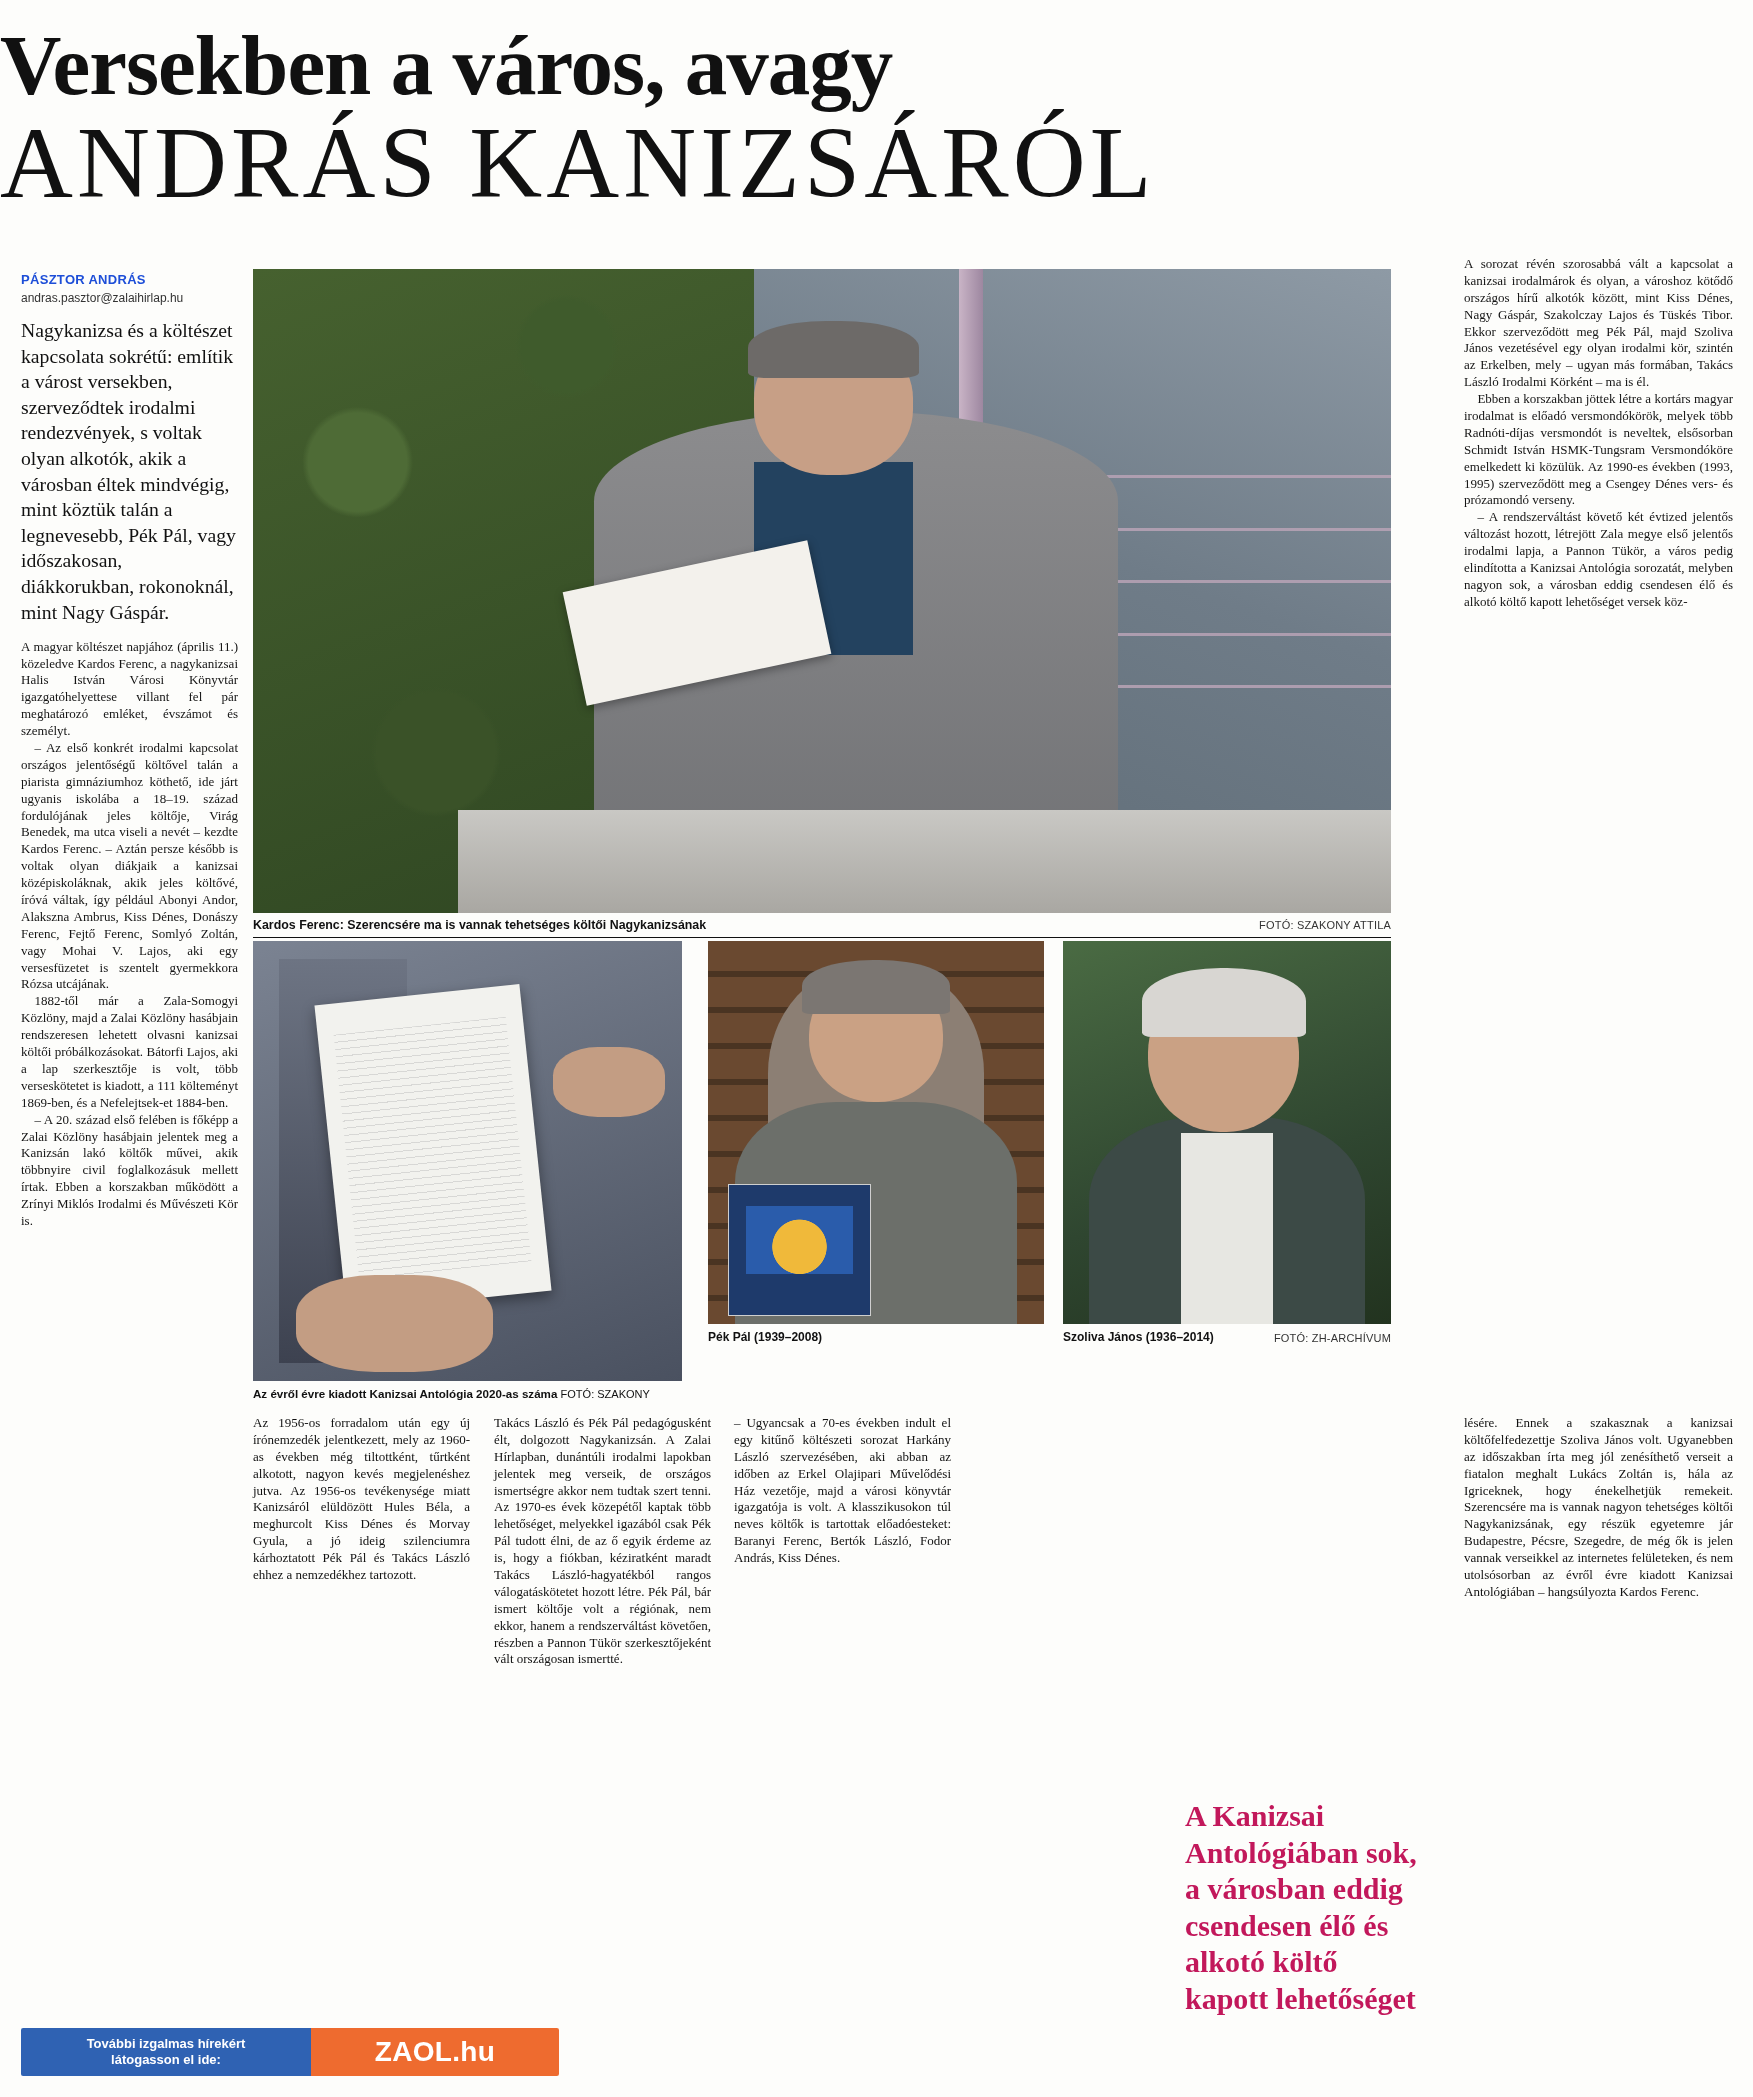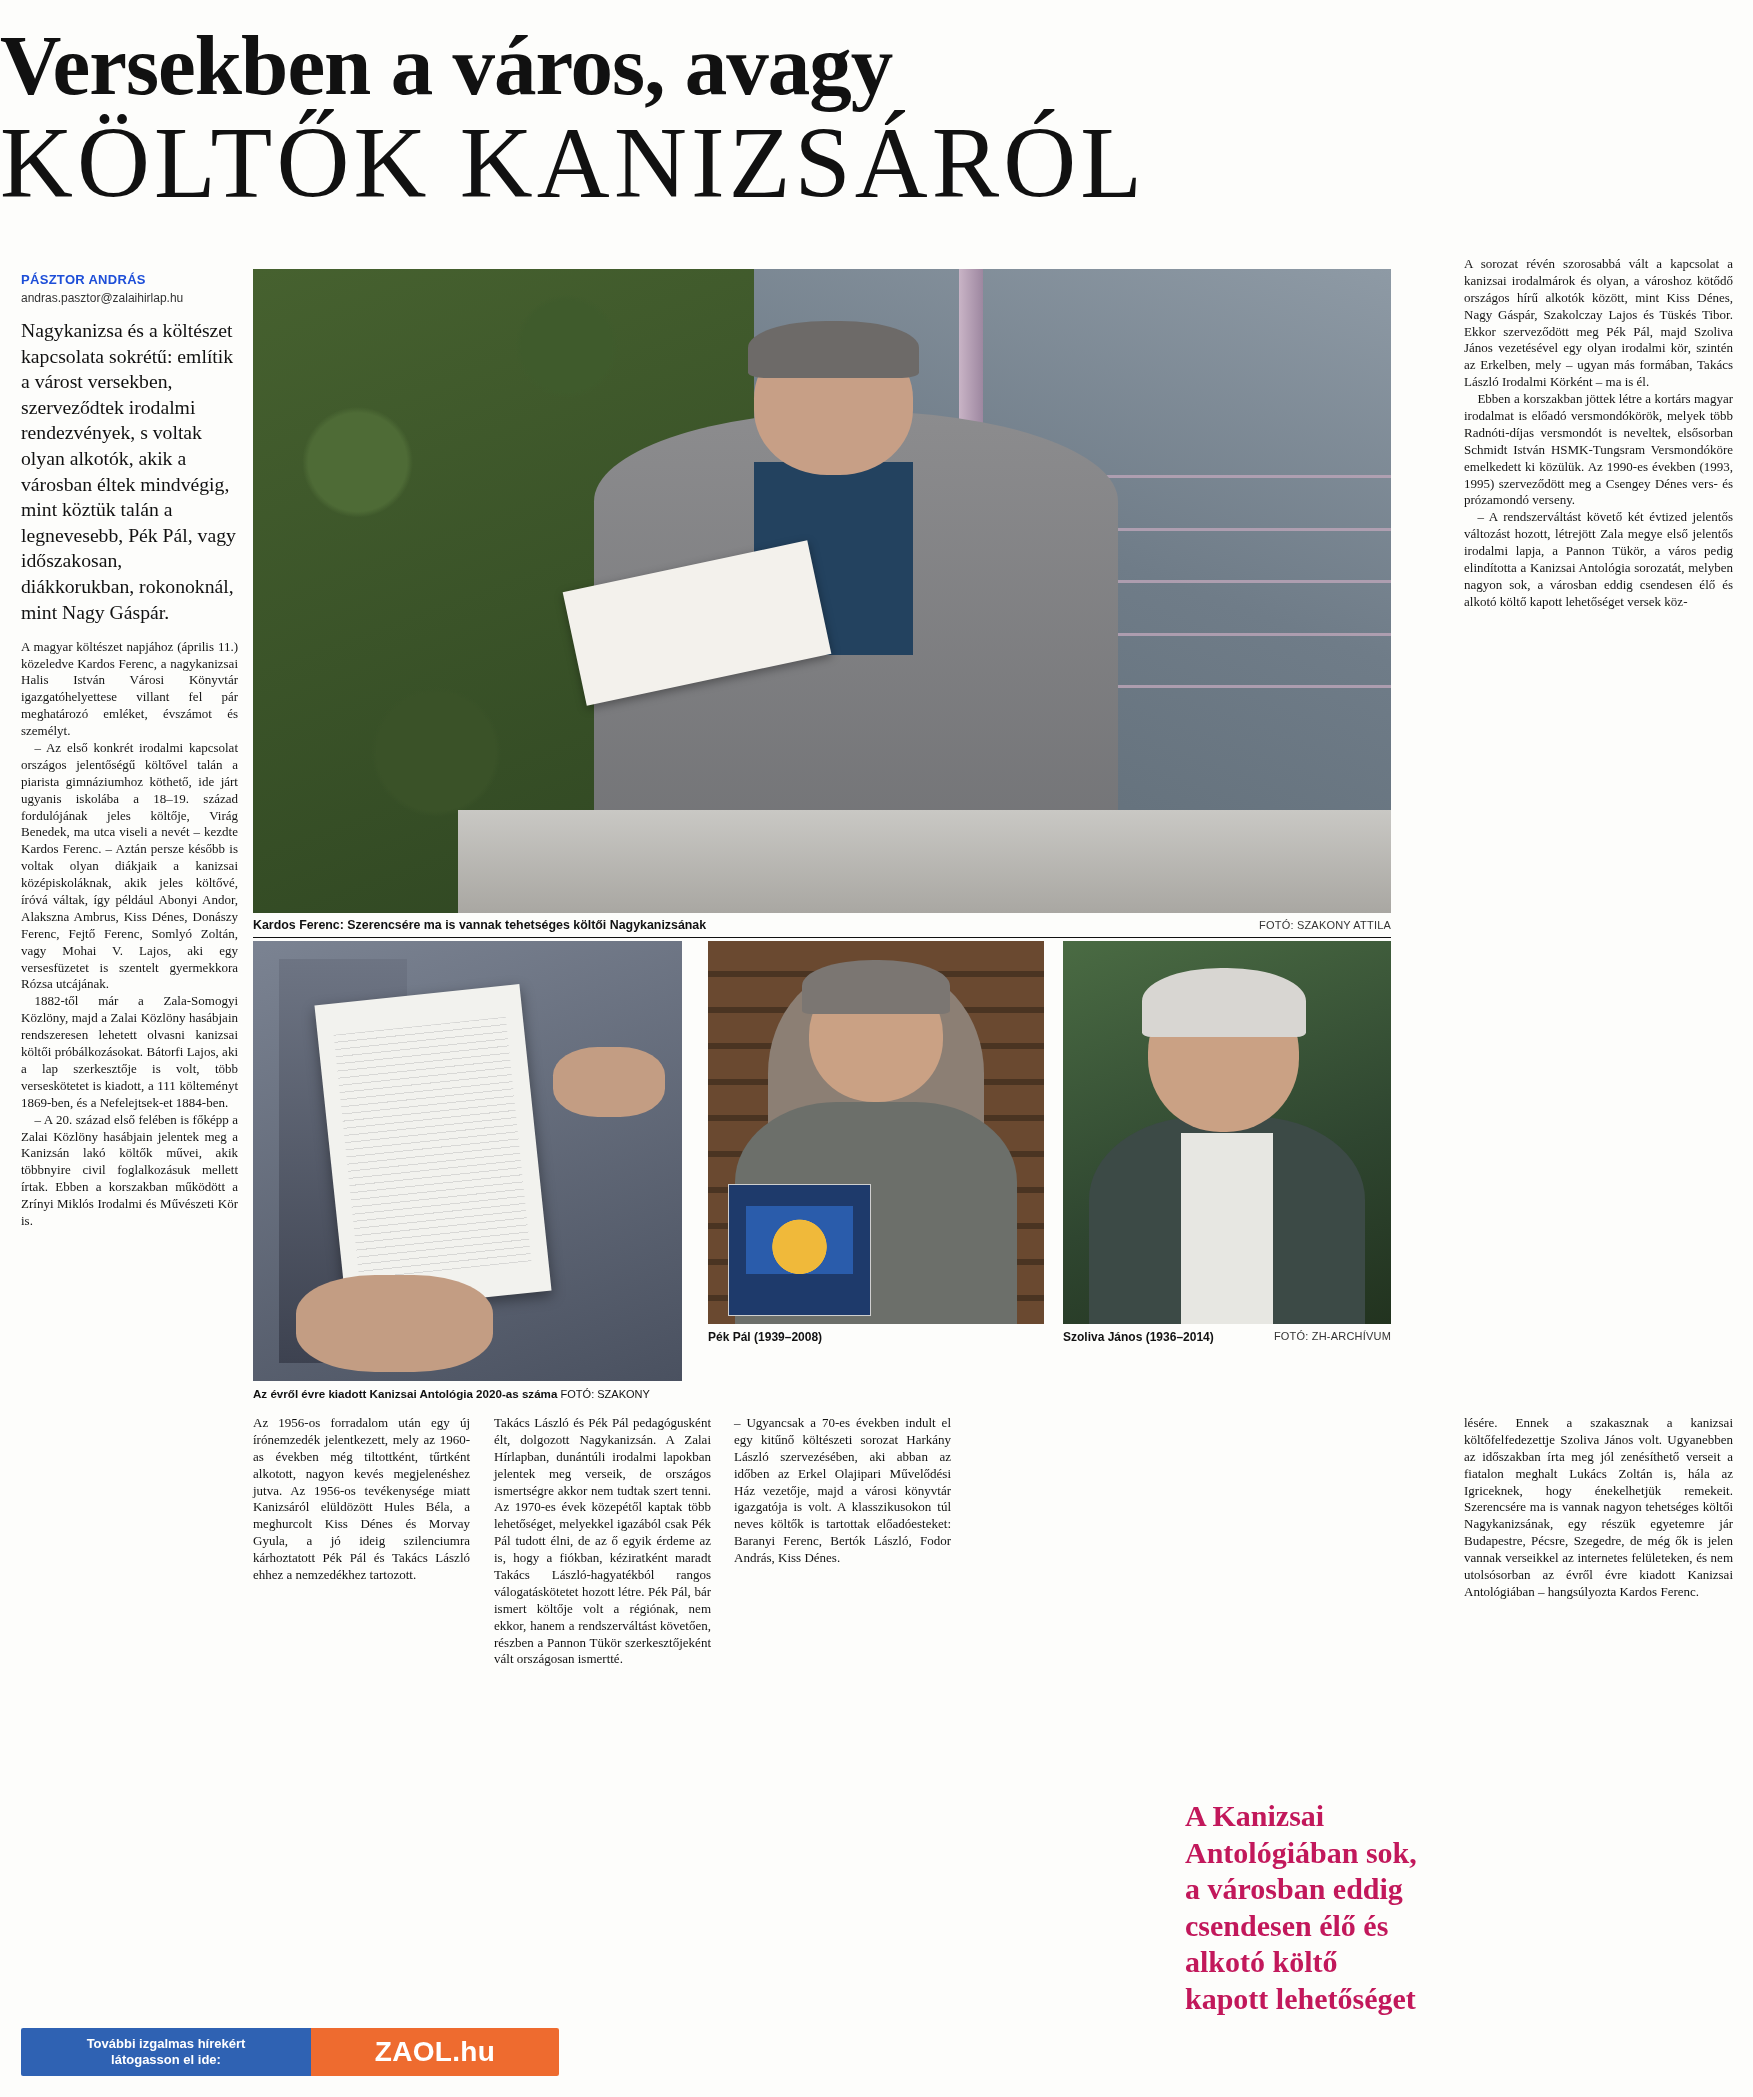--- a/index.html
+++ b/index.html
@@ -173,21 +173,21 @@
   .caption-szo {
     position: absolute;
     left: 1063px; top: 1330px;
     width: 328px;
     font-family: "Liberation Sans", sans-serif;
     font-size: 12px;
     font-weight: bold;
     color: #111;
     display: flex;
     justify-content: space-between;
-    align-items: flex-start;
+    align-items: flex-end;
   }
 
   
   .lower { position: absolute; top: 1415px; font-size: 13px; line-height: 1.30; text-align: justify; }
   .lower p { margin: 0; text-indent: 13.4px; }
   .lower p.first { text-indent: 0; }
   .c2 { left: 253px; width: 217px; }
   .c3 { left: 494px; width: 217px; }
   .c4 { left: 734px; width: 217px; }
   .c6 { left: 1216px; width: 217px; }
@@ -327,21 +327,21 @@
   }
   .bk-img { position:absolute; left:12%; top:16%; width:76%; height:52%; background: radial-gradient(circle at 50% 60%, #f0b93a 0 40%, #2a5cab 41%); }
 </style>
 </head>
 <body>
 
 <div class="page">
 
   <div class="headline-wrap">
     <div class="headline-1">Versekben a város, avagy</div>
-    <div class="headline-2">KÖLTŐK KANIZSÁRÓL</div>
+    <div class="headline-2">ANDRÁS KANIZSÁRÓL</div>
   </div>
 
   <div class="col col-left">
     <div class="byline-name">PÁSZTOR ANDRÁS</div>
     <div class="byline-mail">andras.pasztor@zalaihirlap.hu</div>
     <div class="lead">Nagykanizsa és a költészet kapcsolata sokrétű: említik a várost versekben, szerveződtek irodalmi rendezvények, s voltak olyan alkotók, akik a városban éltek mindvégig, mint köztük talán a legnevesebb, Pék Pál, vagy időszakosan, diákkorukban, rokonoknál, mint Nagy Gáspár.</div>
     <div class="body-left">
       <p class="first">A magyar költészet napjához (április 11.) közeledve Kardos Ferenc, a nagykanizsai Halis István Városi Könyvtár igazgatóhelyettese villant fel pár meghatározó emléket, évszámot és személyt.</p>
       <p>– Az első konkrét irodalmi kapcsolat országos jelentőségű költővel talán a piarista gimnáziumhoz köthető, ide járt ugyanis iskolába a 18–19. század fordulójának jeles költője, Virág Benedek, ma utca viseli a nevét – kezdte Kardos Ferenc. – Aztán persze később is voltak olyan diákjaik a kanizsai középiskoláknak, akik jeles költővé, íróvá váltak, így például Abonyi Andor, Alakszna Ambrus, Kiss Dénes, Donászy Ferenc, Fejtő Ferenc, Somlyó Zoltán, vagy Mohai V. Lajos, aki egy versesfüzetet is szentelt gyermekkora Rózsa utcájának.</p>
       <p>1882-től már a Zala-Somogyi Közlöny, majd a Zalai Közlöny hasábjain rendszeresen lehetett olvasni kanizsai költői próbálkozásokat. Bátorfi Lajos, aki a lap szerkesztője is volt, több verseskötetet is kiadott, a 111 költeményt 1869-ben, és a Nefelejtsek-et 1884-ben.</p>

